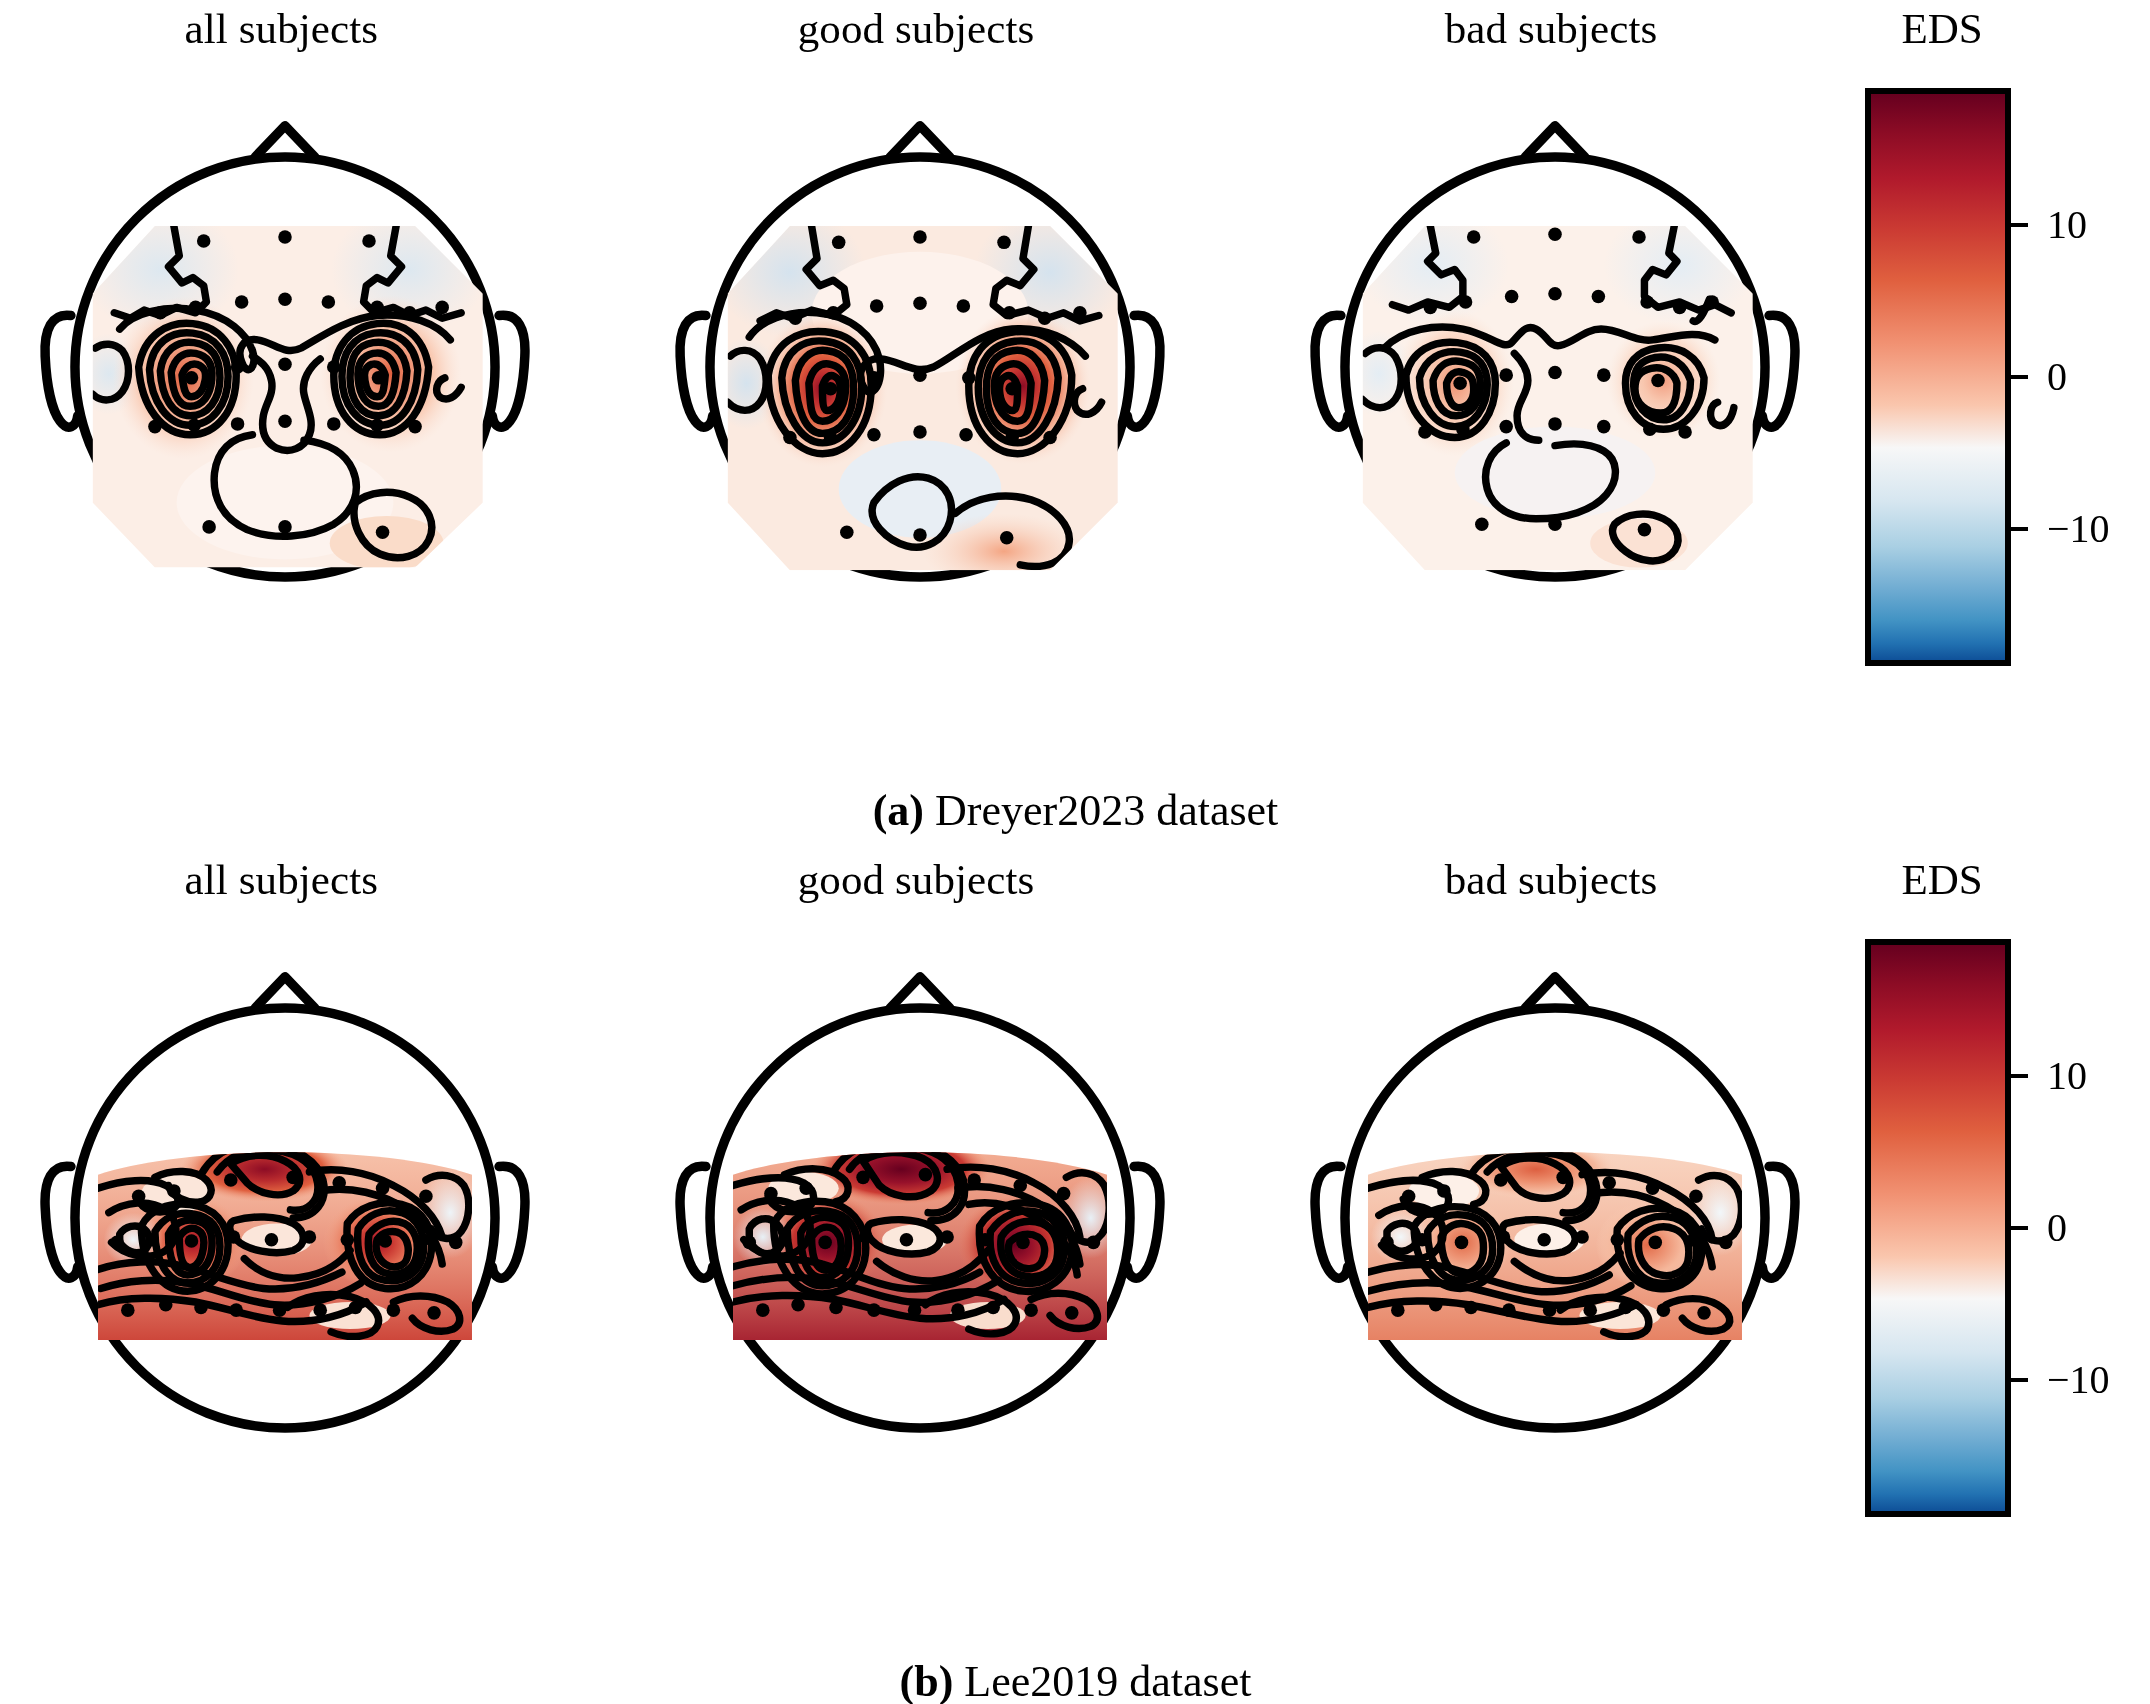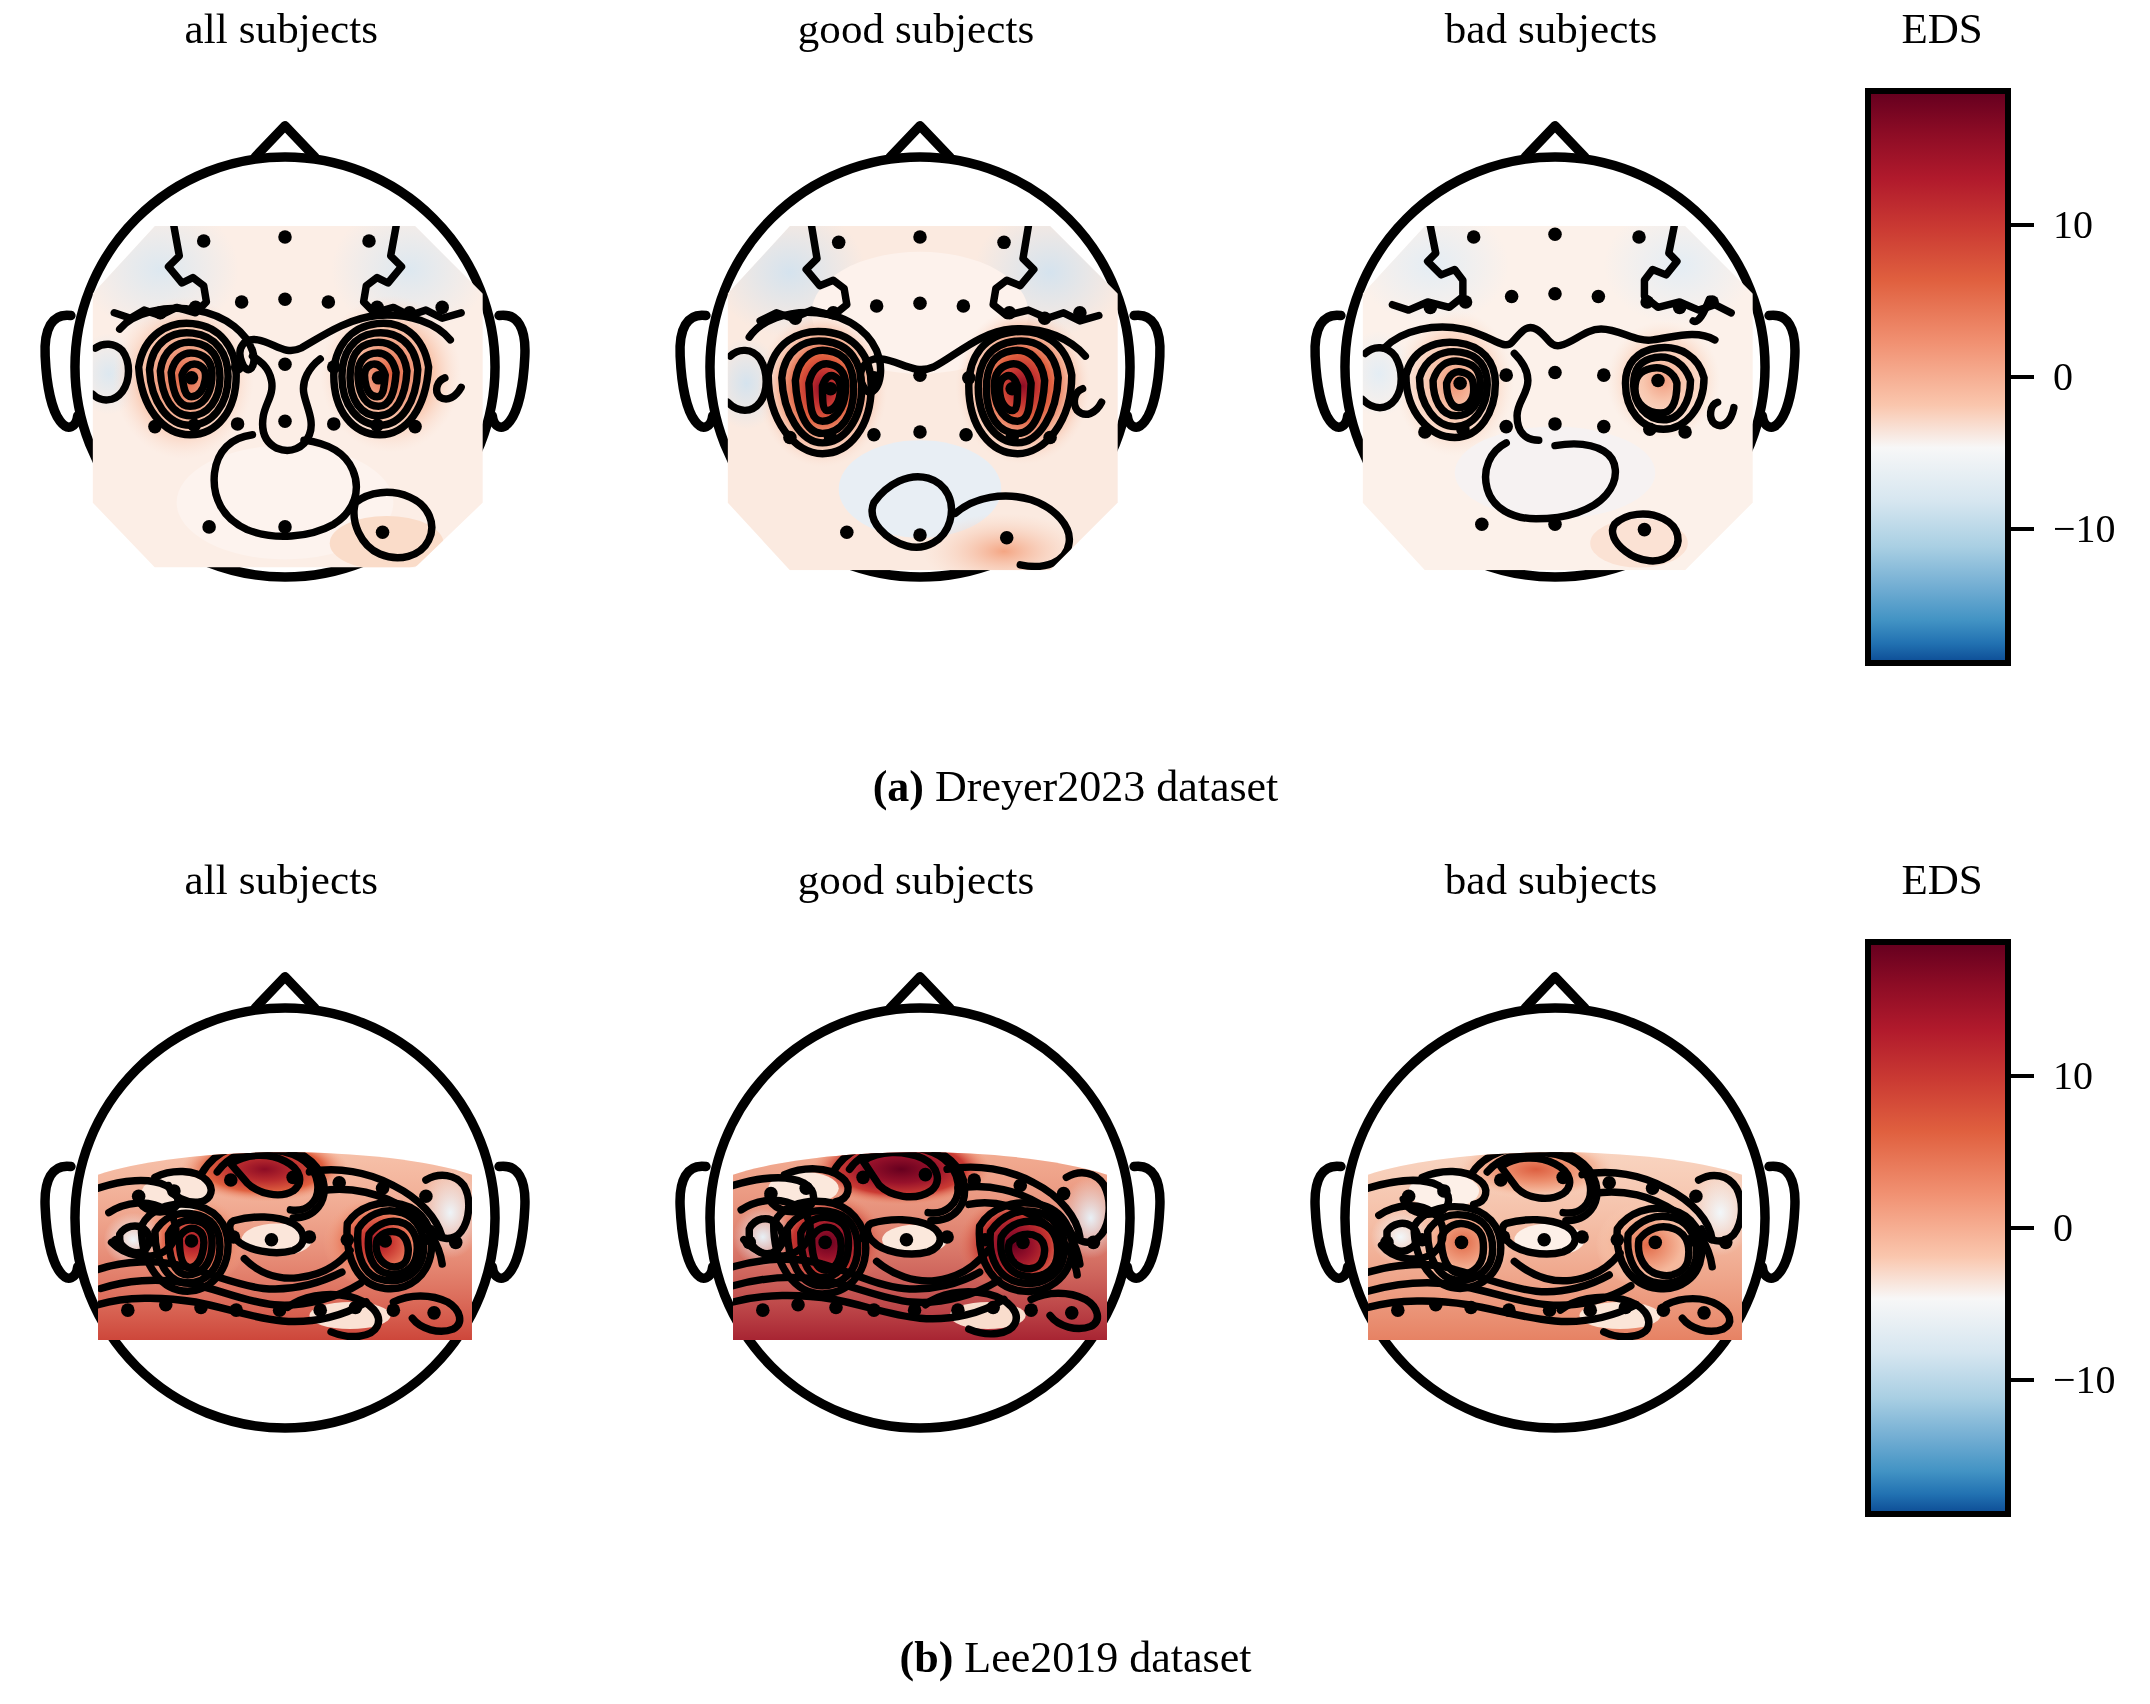--- a/index.html
+++ b/index.html
@@ -22,30 +22,30 @@
   }
   .cbar-box{
     position:absolute;left:12.4px;top:88px;width:146px;height:578px;
     border:6.2px solid #000;box-sizing:border-box;
     background:linear-gradient(to bottom,
       #67001f 0%, #8d0c25 7%, #b11a2c 15%, #cb3b33 24%,
       #e0603f 33%, #f19172 44%, #fac6ad 55%, #f7f7f7 62.5%,
       #d6e6f0 72%, #a9cfe3 80%, #73aed3 87%, #4293c4 93%,
       #2272b2 97%, #0f5199 100%);
   }
-  .cbar-ticks{position:absolute;left:158px;top:88px;width:130px;height:578px;}
+  .cbar-ticks{position:absolute;left:152px;top:88px;width:130px;height:578px;}
   .tick{position:absolute;left:0;display:flex;align-items:center;height:0;}
   .tick .tickline{display:block;width:23px;height:4.8px;background:#000;}
   .tick .ticktext{
     margin-left:19px;font-size:40px;line-height:0;
     font-family:"Liberation Serif",serif;white-space:nowrap;
   }
   .subcap{
     position:absolute;left:0;width:2151px;text-align:center;
-    font-size:44px;font-family:"Liberation Serif",serif;
+    font-size:44px;font-family:"Liberation Serif",serif;margin-top:24px;
   }
   .subcap b{font-weight:bold;}
   svg{display:block;overflow:visible;}
   .head-line{fill:none;stroke:#000;stroke-width:7;stroke-linejoin:round;stroke-linecap:round;}
   .contour{fill:none;stroke:#000;stroke-width:5.5;stroke-linejoin:round;stroke-linecap:round;}
   .sensor{fill:#000;}
 </style>
 </head>
 <body>
 

